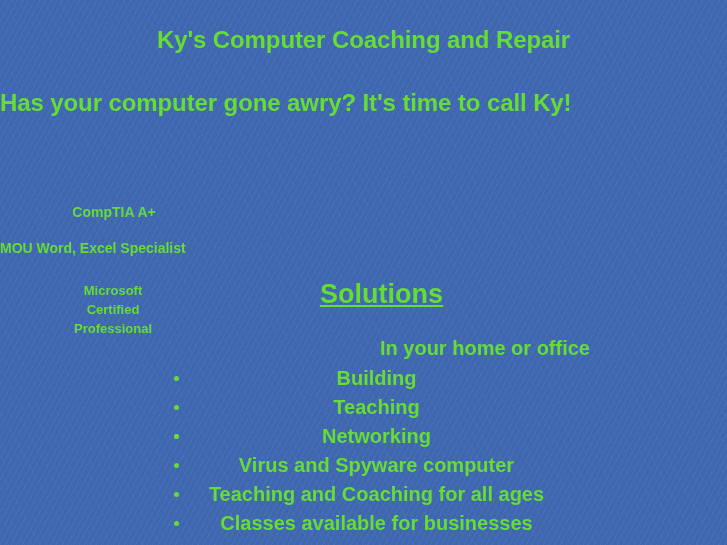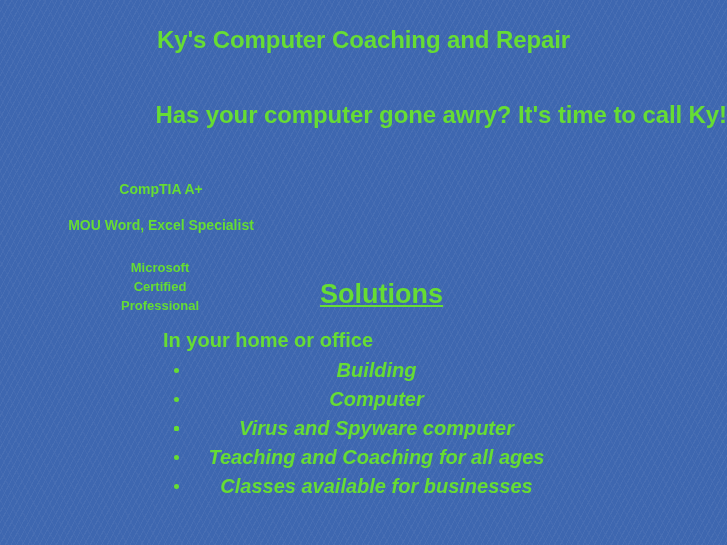--- a/index.html
+++ b/index.html
@@ -47,50 +47,49 @@
     text-align: center;
     font-size: 24px;
     font-weight: bold;
     line-height: 29px;
     letter-spacing: -0.1px;
     white-space: nowrap;
   }
 
   #site-tagline {
     position: absolute;
-    top: 80px;
+    top: 68px;
     left: 0;
     width: 727px;
-    text-align: right;
+    text-align: left;
     font-size: 24px;
     font-weight: bold;
     line-height: 29px;
     letter-spacing: -0.1px;
     white-space: nowrap;
   }
 
   
   #credentials {
     position: absolute;
-    top: 180px;
+    top: 203px;
     left: 0;
     width: 228px;
-    padding-left: 47px;
   }
   .cred-line {
     font-size: 14px;
     font-weight: bold;
     line-height: 18px;
     text-align: center;
     white-space: nowrap;
   }
   #cred-comptia { text-align: center; }
   #cred-mou {
     margin-top: 18px;
-    text-align: center;
+    text-align: left;
   }
   #cred-microsoft-block {
     margin-top: 24px;
     width: 228px;
     text-align: center;
   }
   .cred-ms-line {
     font-size: 13px;
     font-weight: bold;
     line-height: 19px;
@@ -112,44 +111,43 @@
     font-size: 27px;
     font-weight: bold;
     line-height: 33px;
     text-align: center;
     white-space: nowrap;
     margin-left: 18px;
     text-decoration: underline;
   }
 
   #solutions-subheading {
-    margin-top: 16px;
+    margin-top: 24px;
     font-size: 20px;
     font-weight: bold;
     line-height: 26px;
-    text-align: left;
+    text-align: right;
     white-space: nowrap;
     margin-left: 8px;
   }
 
   #service-list {
     list-style: none;
     margin: 3px 0 0 0;
     padding: 0;
   }
   #service-list li {
     position: relative;
     font-size: 20px;
     font-weight: bold;
     line-height: 29px;
     text-align: center;
     white-space: nowrap;
     padding-left: 0;
     margin-left: 8px;
-    font-style: italic;
   }
   #service-list li .bullet-dot {
     position: absolute;
     left: 11px;
     top: 12px;
     width: 5px;
     height: 5px;
     border-radius: 50%;
     background-color: #66DD33;
   }
@@ -181,27 +179,28 @@
 
     <div id="solutions-subheading">In your home or office</div>
 
     <ul id="service-list">
       <li>
         <span class="bullet-dot"></span>
         <span>Building</span>
       </li>
       <li>
         <span class="bullet-dot"></span>
-        <span>Computer</span>
-      </li>
-      <li>
-        <span class="bullet-dot"></span>
-      </li>
-      <li>
-        <span class="bullet-dot"></span>
+        <span>Teaching</span>
+      </li>
+      <li>
+        <span class="bullet-dot"></span>
+      </li>
+      <li>
+        <span class="bullet-dot"></span>
+        <span>Networking</span>
       </li>
       <li>
         <span class="bullet-dot"></span>
         <span>Virus and Spyware computer</span>
       </li>
       <li>
         <span class="bullet-dot"></span>
         <span>Teaching and Coaching for all ages</span>
       </li>
       <li>

